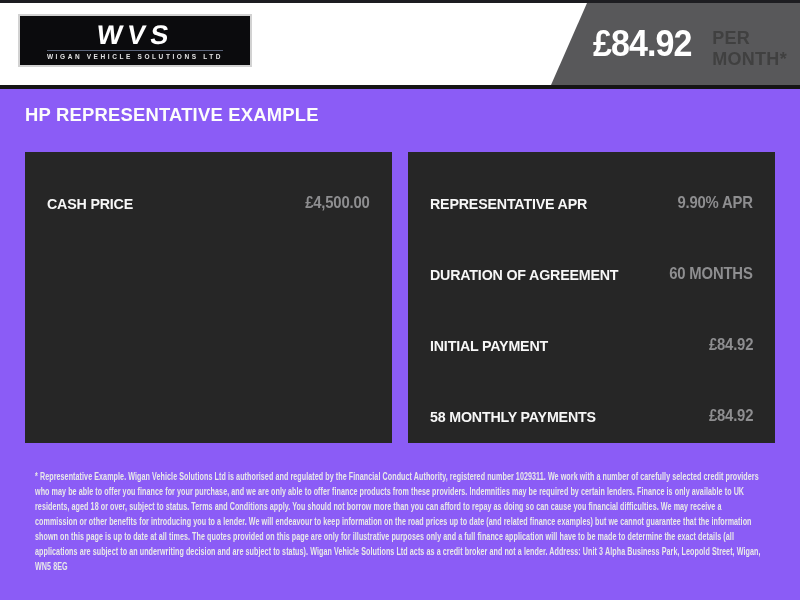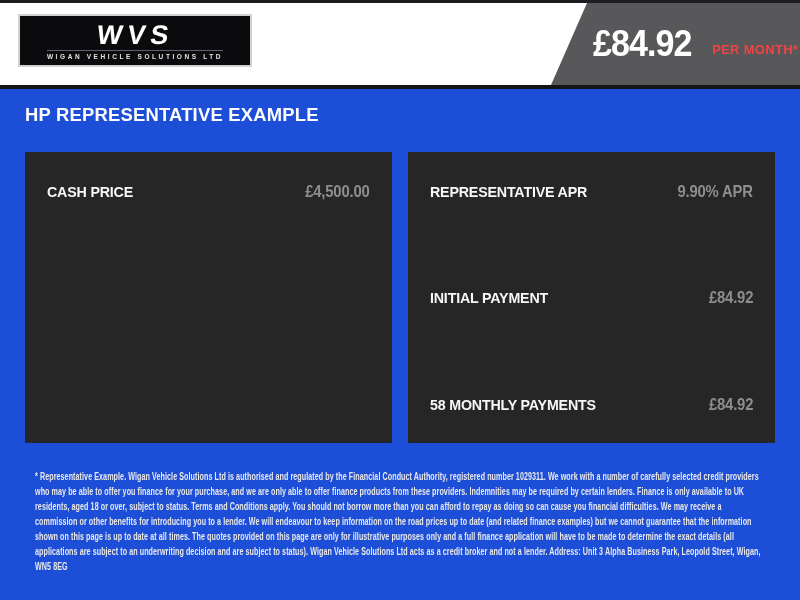--- a/index.html
+++ b/index.html
@@ -32,43 +32,43 @@
   }
   .banner-inner{
     position:absolute;left:593px;top:0;height:82px;
     display:flex;align-items:center;gap:12px;
   }
   .price-amount{
     color:#ffffff;font-weight:700;font-size:37px;letter-spacing:-1px;
     transform:scaleX(0.92);transform-origin:left center;
   }
   .price-period{
-    color:#ef4444;font-weight:700;font-size:13px;letter-spacing:0.3px;
+    color:#404040;font-weight:700;font-size:18px;letter-spacing:0.3px;
     padding-top:10px;
   }
   
   .main{
     position:absolute;top:85px;left:0;width:800px;height:515px;
-    background:#1d4ed8;border-top:4px solid #151515;box-sizing:border-box;
+    background:#8b5cf6;border-top:4px solid #151515;box-sizing:border-box;
   }
   .page-title{
     position:absolute;left:25px;top:15px;margin:0;
     color:#fcfcfc;font-size:19px;font-weight:700;letter-spacing:0.2px;
     transform:scaleX(0.97);transform-origin:left center;
   }
   .panels{
     position:absolute;left:25px;top:63px;width:750px;height:291px;
     display:flex;gap:16px;
   }
   .panel{
     flex:1;background:#262626;box-sizing:border-box;
     padding:18px 22px;display:flex;flex-direction:column;justify-content:space-between;
   }
   .row{
-    display:flex;align-items:center;justify-content:space-between;height:42px;
+    display:flex;align-items:flex-end;justify-content:space-between;height:42px;
   }
   .row .label{
     color:#f7f7f7;font-weight:700;font-size:15px;letter-spacing:-0.2px;
     transform:scaleX(0.95);transform-origin:left center;white-space:nowrap;
   }
   .row .value{
     color:#8e8e90;font-weight:700;font-size:16.5px;letter-spacing:-0.2px;
     transform:scaleX(0.9);transform-origin:right center;white-space:nowrap;
   }
   .disclaimer{
@@ -106,20 +106,24 @@
           <span class="value">£4,500.00</span>
         </div>
       </div>
 
       <div class="panel">
         <div class="row">
           <span class="label">REPRESENTATIVE APR</span>
           <span class="value">9.90% APR</span>
         </div>
         <div class="row">
+          <span class="label">DURATION OF AGREEMENT</span>
+          <span class="value">60 MONTHS</span>
+        </div>
+        <div class="row">
           <span class="label">INITIAL PAYMENT</span>
           <span class="value">£84.92</span>
         </div>
         <div class="row">
           <span class="label">58 MONTHLY PAYMENTS</span>
           <span class="value">£84.92</span>
         </div>
       </div>
 
     </section>

